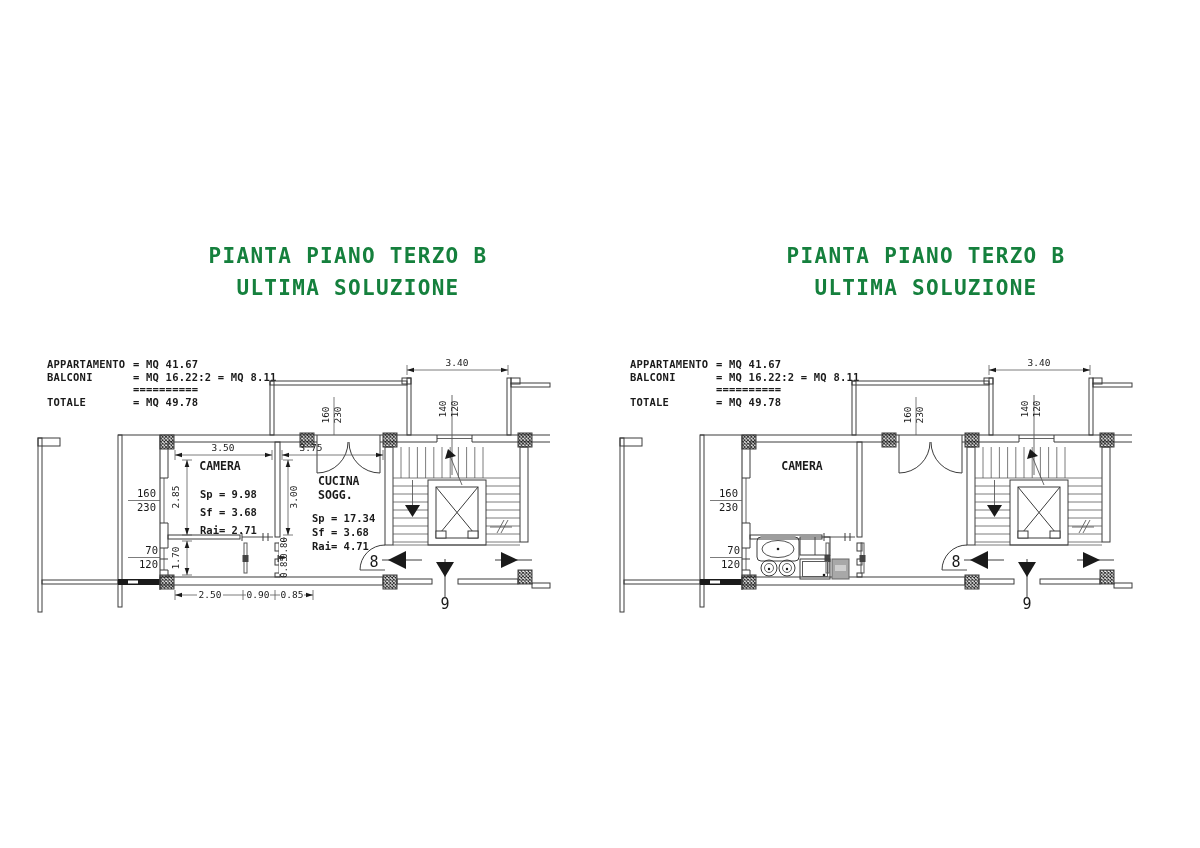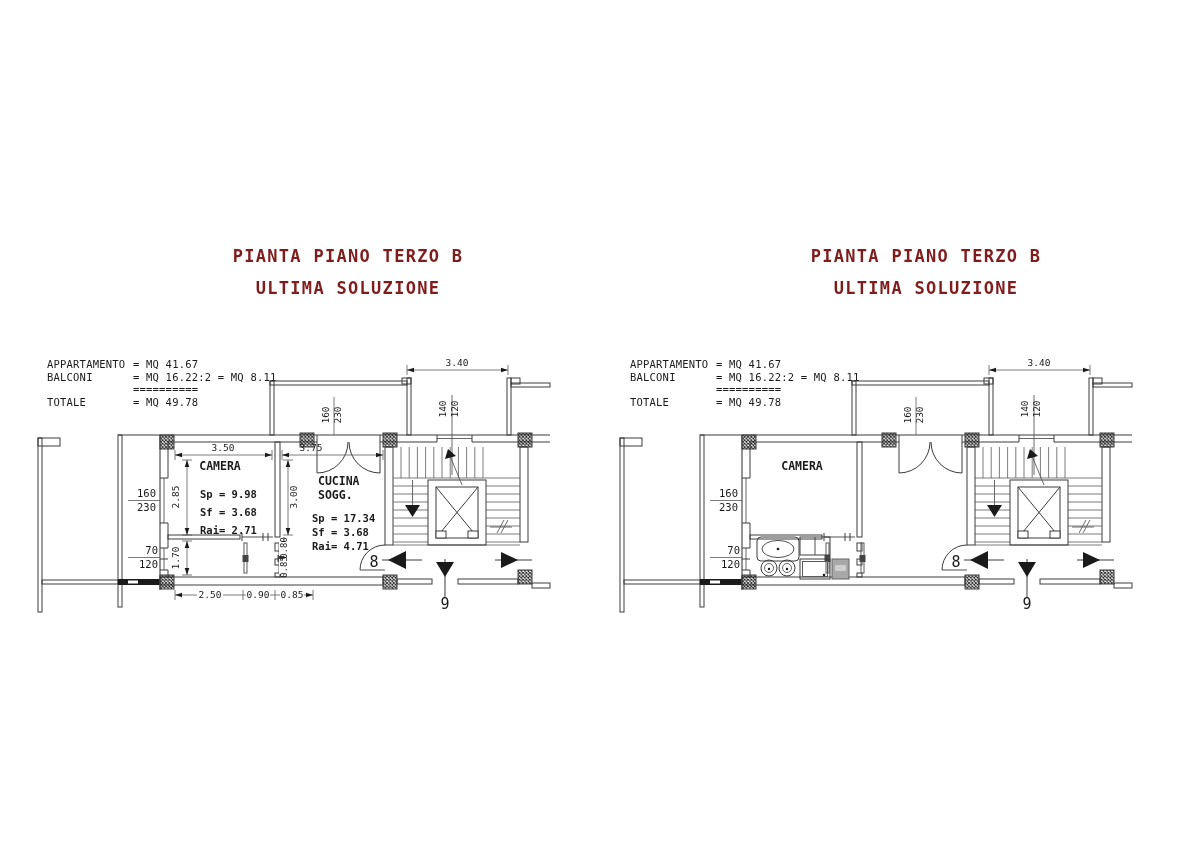--- a/index.html
+++ b/index.html
@@ -2,26 +2,26 @@
 <html><head>
 <meta charset="utf-8">
 <style>
   html,body{margin:0;padding:0}
   body{
     width:1200px;height:848px;position:relative;overflow:hidden;
     background:#ffffff;
     font-family:"DejaVu Sans Mono","Liberation Mono",monospace;
   }
   .plan-title{
-    position:absolute;width:320px;text-align:center;color:#7f1d1d;
-    font-weight:bold;font-size:17px;letter-spacing:1.3px;line-height:32px;
+    position:absolute;width:320px;text-align:center;color:#15803d;
+    font-weight:bold;font-size:21px;letter-spacing:1.3px;line-height:32px;
     white-space:nowrap;
   }
   .area-table{
-    position:absolute;font-size:10.5px;font-weight:normal;color:#1a1a1a;
+    position:absolute;font-size:10.5px;font-weight:bold;color:#1a1a1a;
     line-height:12.5px;letter-spacing:0.2px;white-space:nowrap;
   }
   .area-row .lbl{display:inline-block;width:86px}
   svg.plan{position:absolute}
   svg text{font-family:"DejaVu Sans Mono","Liberation Mono",monospace}
 </style>
 </head>
 <body>
 
 <div class="plan-title" style="left:188px;top:240px">

